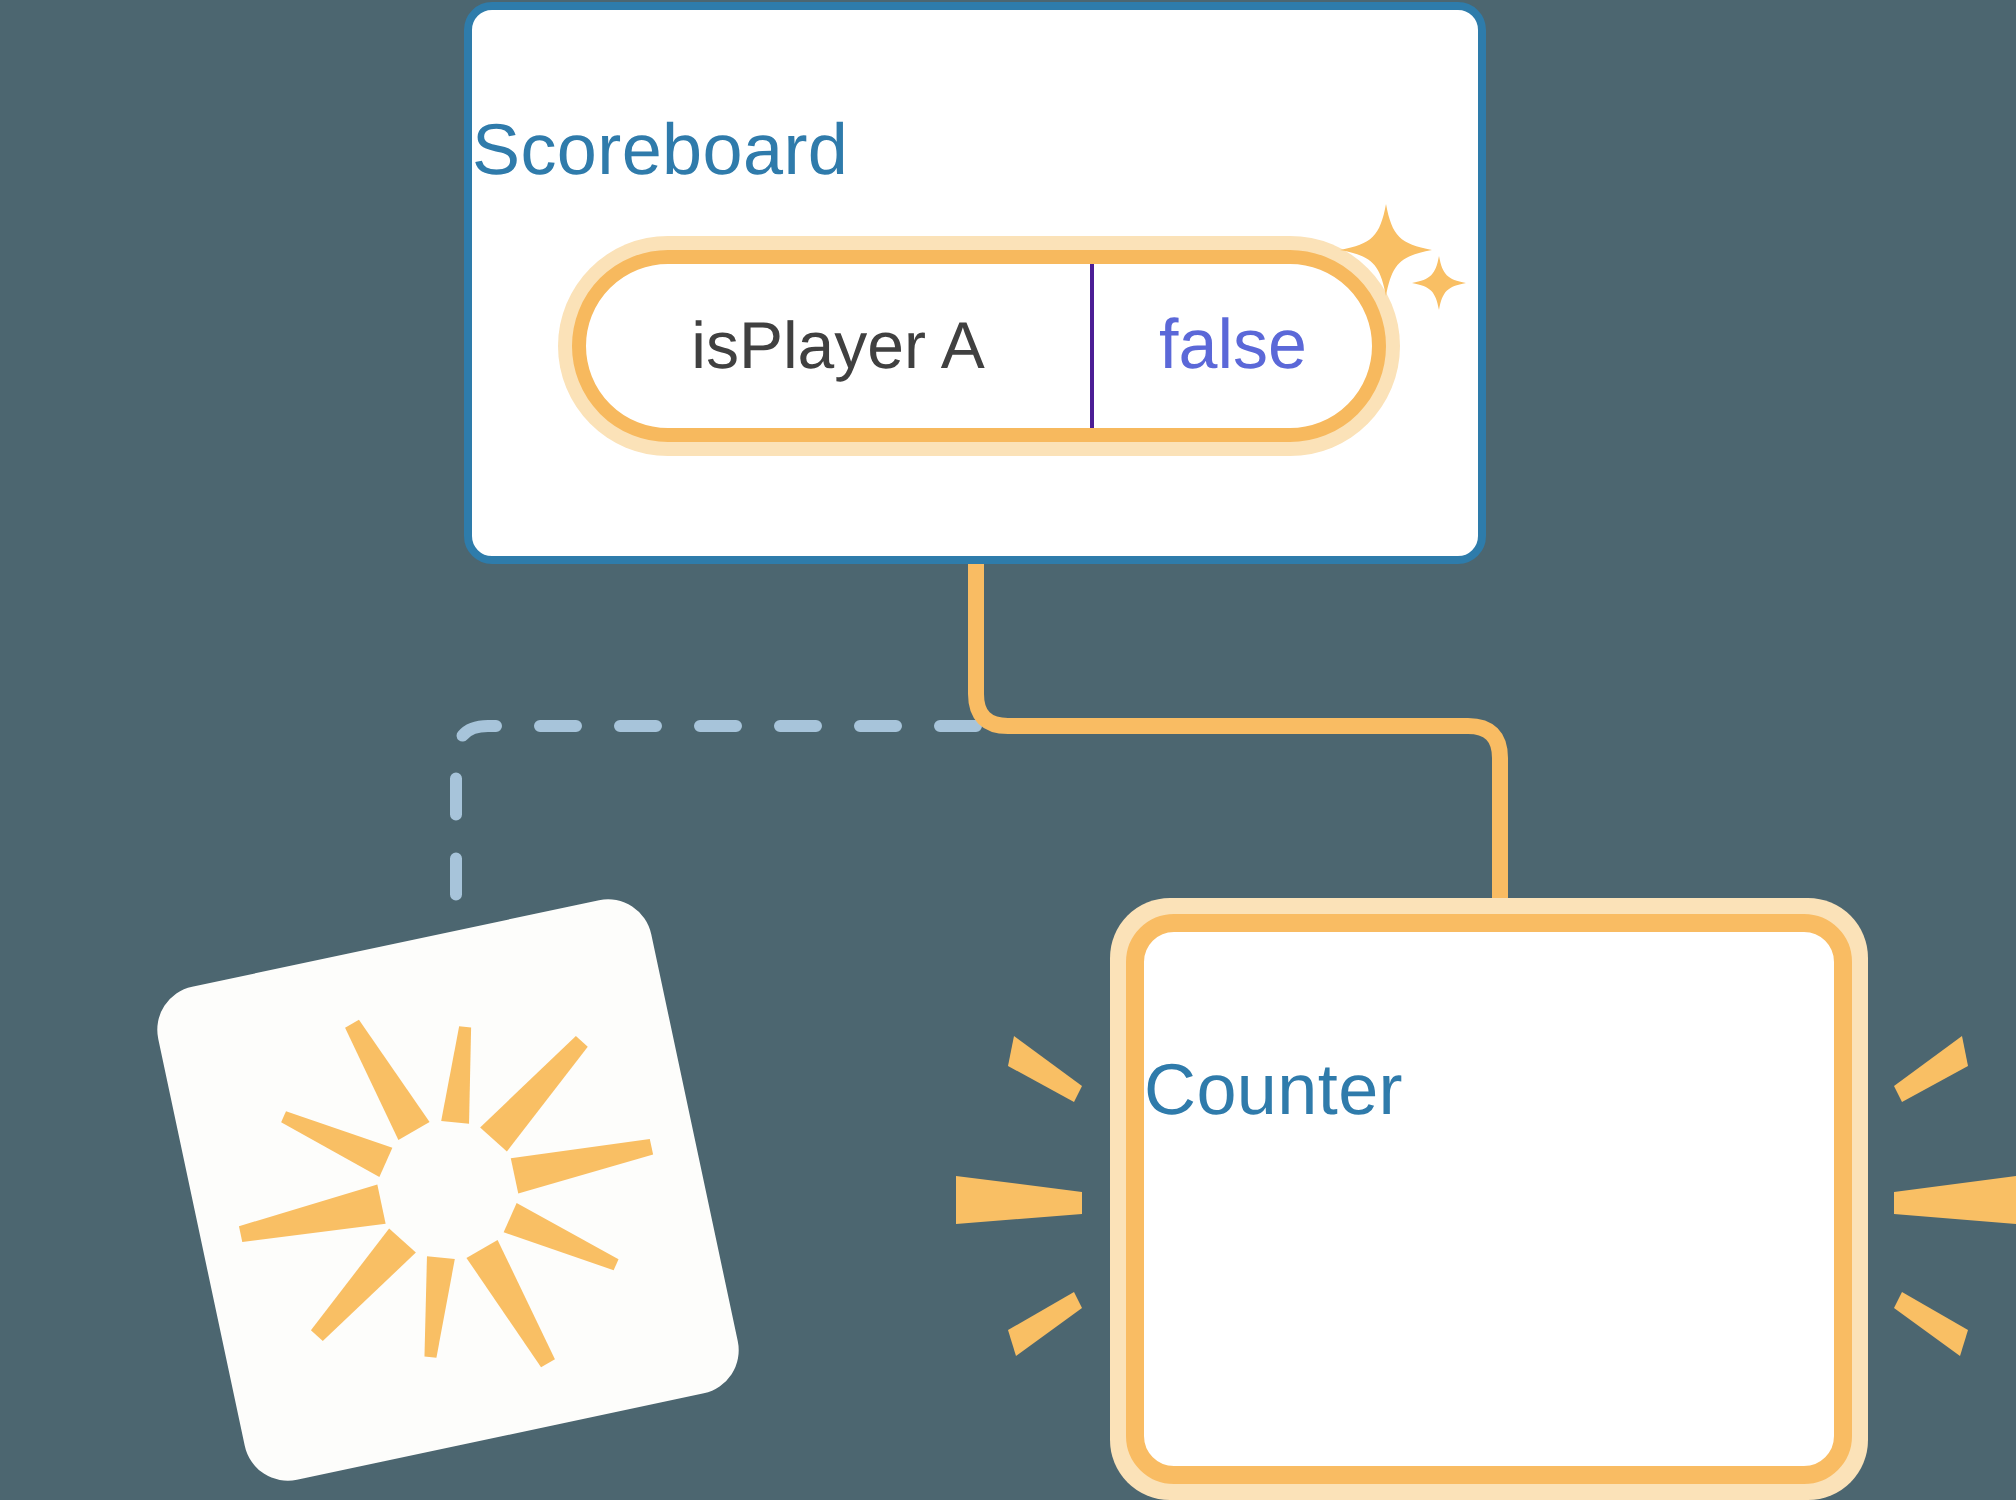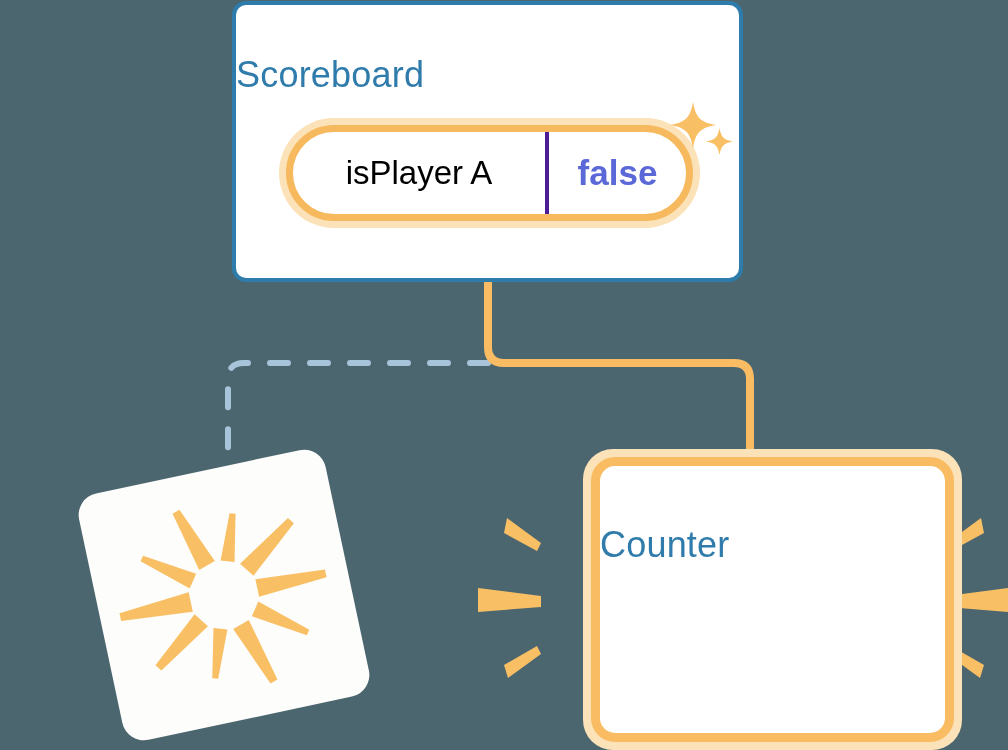--- a/index.html
+++ b/index.html
@@ -73,34 +73,34 @@
     background: #ffffff;
     box-sizing: border-box;
     display: flex;
     align-items: stretch;
   }
   .pill-hl-key {
     flex: 0 0 252px;
     display: flex;
     align-items: center;
     justify-content: center;
-    color: #000000;
+    color: #404040;
     font-size: 33px;
     font-weight: 400;
-    border-right: 4px solid #4c1d95;
+    border-right: 2px solid #4c1d95;
     white-space: nowrap;
   }
   .pill-hl-val {
     flex: 1 1 auto;
     display: flex;
     align-items: center;
     justify-content: center;
     color: #5b68d8;
     font-size: 35px;
-    font-weight: bold;
+    font-weight: normal;
     white-space: nowrap;
   }
 
   
   .sparkle {
     position: absolute;
     z-index: 30;
   }
 
   
@@ -108,21 +108,20 @@
     position: absolute;
     left: 555px;
     top: 449px;
     width: 379px;
     height: 301px;
     border-radius: 30px;
     background: #fbe2b8;
     box-sizing: border-box;
     padding: 8px;
     z-index: 20;
-    margin-left: 28px;
   }
   .counter-card-inner {
     width: 100%;
     height: 100%;
     border-radius: 24px;
     border: 9px solid #f9bc63;
     background: #ffffff;
     box-sizing: border-box;
     position: relative;
   }

